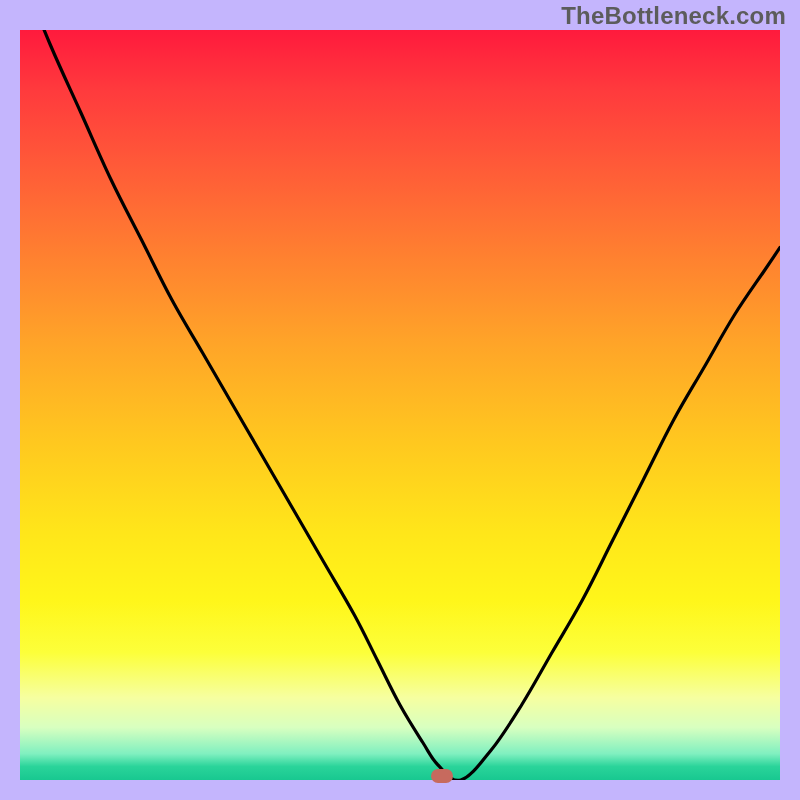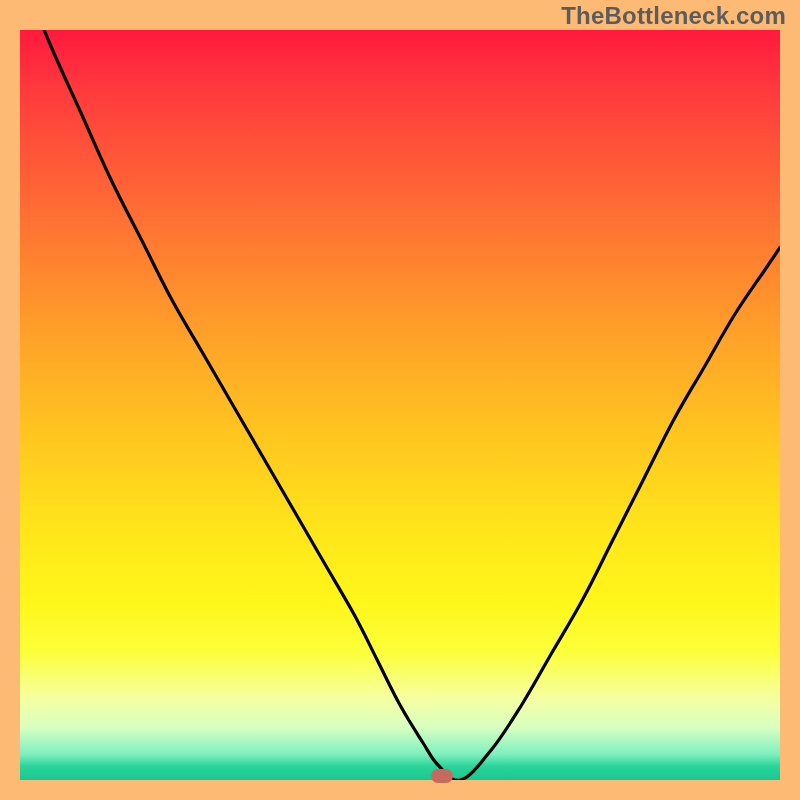--- a/index.html
+++ b/index.html
@@ -1,21 +1,21 @@
 <!DOCTYPE html>
 <html><head>
 <meta charset="utf-8">
 <style>
   * { margin: 0; padding: 0; box-sizing: border-box; }
   html, body { width: 800px; height: 800px; overflow: hidden; background: #000; }
   .stage {
     position: relative;
     width: 800px;
     height: 800px;
-    background: #fdba74;
+    background: #c4b5fd;
   }
   .watermark {
     position: absolute;
     top: 2px;
     right: 14px;
     font-family: Arial, Helvetica, sans-serif;
     font-size: 24px;
     font-weight: 600;
     color: #5c5c5c;
     letter-spacing: 0.2px;

